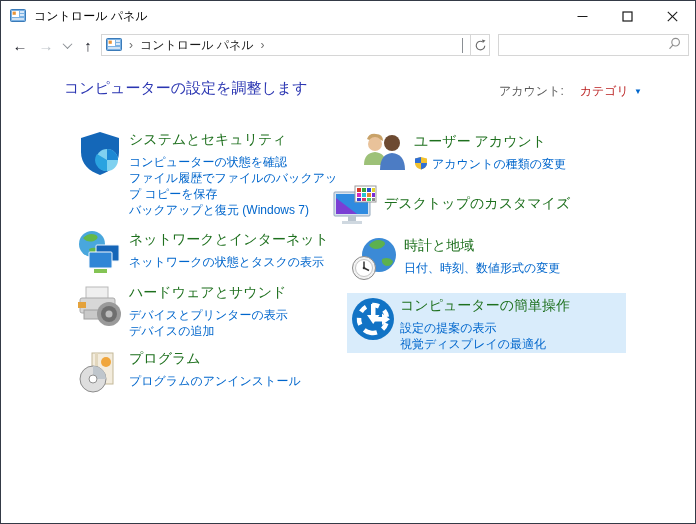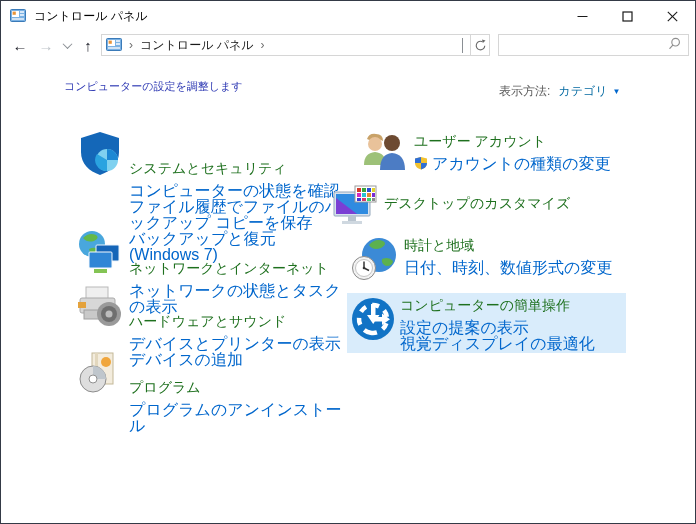--- a/index.html
+++ b/index.html
@@ -54,41 +54,41 @@
     border:1px solid #d6d6d6; background:#fff; display:flex; align-items:center;
   }
   .searchbox input {
     flex:1; border:none; outline:none; height:18px; margin-left:5px;
     font-size:12px; font-family:inherit;
   }
   .searchbox .mag { margin-right:7px; flex:none; }
   
   .instruction {
     position:absolute; left:63px; top:78px;
-    font-size:11px; color:#2b36b2;
+    font-size:15px; color:#2b36b2;
   }
   .viewby { position:absolute; left:498px; top:82px; font-size:12px; display:flex; align-items:center; }
   .viewby .lbl { color:#5a5a5a; }
-  .viewby .val { color:#0369a1; margin-left:8px; }
+  .viewby .val { color:#b91c1c; margin-left:16px; }
   .viewby .tri { color:#0066cc; font-size:8px; margin-left:5px; }
   
   .hl {
     position:absolute; left:346px; top:292px; width:279px; height:60px;
     background:#d9ecfb;
   }
   .cat { position:absolute; display:flex; }
   .cat-icon { width:48px; height:48px; margin-right:5px; flex:none; }
   .cat-text { padding-top:2px; }
   .cat-title {
     display:block; font-size:14px; color:#1e701e; text-decoration:none; margin-bottom:5px;
   }
-  .task { display:block; font-size:16px; line-height:16px; color:#0066cc; text-decoration:none; }
+  .task { display:block; font-size:12px; line-height:16px; color:#0066cc; text-decoration:none; }
   .task-with-shield { display:flex; align-items:flex-start; }
   .task-with-shield svg { margin-right:4px; flex:none; }
-  .w-left  { width:220px;margin-top:29px; }
+  .w-left  { width:220px; }
   .w-right { width:228px; }
 </style>
 </head>
 <body>
 
 <div class="window">
 
   <div class="titlebar">
     <span class="app-icon">
       <svg width="16" height="16" viewBox="0 0 16 16">
@@ -160,21 +160,21 @@
         <svg width="13" height="13" viewBox="0 0 14 14">
           <circle cx="8.2" cy="5.6" r="4.1" fill="none" stroke="#8e8e8e" stroke-width="1.2"></circle>
           <line x1="5.2" y1="8.8" x2="2.0" y2="12.2" stroke="#8e8e8e" stroke-width="1.3" stroke-linecap="round"></line>
         </svg>
       </span>
     </div>
   </div>
 
   <div class="instruction">コンピューターの設定を調整します</div>
   <div class="viewby">
-    <span class="lbl">表示方法:</span>
+    <span class="lbl">アカウント:</span>
     <span class="val">カテゴリ</span>
     <span class="tri">▼</span>
   </div>
 
   <div class="hl"></div>
 
   <div class="cat" style="left:75px; top:128px;">
     <span class="cat-icon">
       <svg width="48" height="48" viewBox="0 0 48 48">
         <path d="M24 3 L43 9 V23 C43 35 35 42 24 46 C13 42 5 35 5 23 V9 Z" fill="#1467b8"></path>

